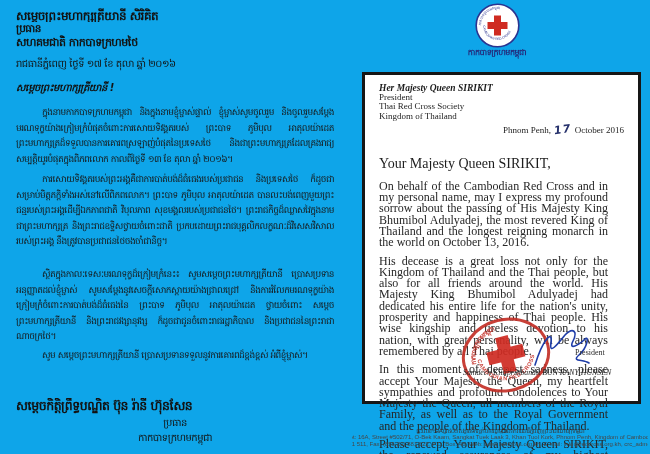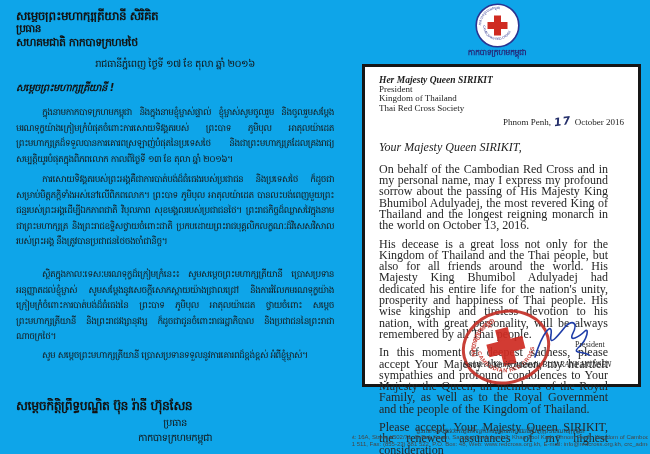--- a/index.html
+++ b/index.html
@@ -6,46 +6,46 @@
   .page{position:relative;width:650px;height:454px;background:#0ea5e9;overflow:hidden;
         font-family:"Liberation Serif", serif;color:#1d1d1d;}
 
   
   .doc-left{position:absolute;left:16px;top:8px;width:318px;height:440px;
             font-family:"DejaVu Sans", sans-serif;color:#121212;}
   .kh{letter-spacing:-0.5px;word-break:break-word;overflow:hidden;}
   .kh-h1{font-weight:bold;font-size:12px;height:14px;white-space:nowrap;}
   .kh-h2{font-weight:bold;font-size:10.5px;height:13px;}
   .kh-h3{font-weight:bold;font-size:11px;height:14px;white-space:nowrap;}
-  .kh-date{font-size:10px;height:14px;margin-top:8px;text-align:center;white-space:nowrap;}
+  .kh-date{font-size:10px;height:14px;margin-top:8px;text-align:left;white-space:nowrap;}
   .kh-sal{font-weight:bold;font-style:italic;font-size:10px;height:16px;margin-top:10px;white-space:nowrap;}
   .kh-p{font-size:9px;line-height:15.5px;text-align:justify;text-indent:26px;color:#161616;}
   .kh-p1{height:62px;margin-top:8px;}
   .kh-p2{height:90px;margin-top:5px;}
   .kh-p3{height:77px;margin-top:5px;}
   .kh-p4{height:32px;margin-top:4px;}
   .kh-sig{font-weight:bold;font-size:12.5px;height:18px;margin-top:18px;white-space:nowrap;}
   .kh-sig-t{font-size:10px;height:15px;text-align:center;}
   .kh-sig-o{font-size:10px;height:14px;text-align:center;}
 
   
   .logo-wrap{position:absolute;left:475px;top:3px;width:45px;height:45px;}
   .org-title{position:absolute;left:442px;top:47px;width:110px;height:13px;
              display:flex;justify-content:center;overflow:hidden;
              font-family:"DejaVu Sans", sans-serif;font-weight:bold;font-size:8px;
              color:#232d7d;letter-spacing:-0.5px;}
   .org-title span{white-space:nowrap;}
-  .frame{position:absolute;left:362px;top:64px;width:245px;height:298px;
-         border:3px solid #161616;padding:9px 14px 10px 14px;background:#fff;}
+  .frame{position:absolute;left:362px;top:72px;width:245px;height:298px;
+         border:3px solid #161616;padding:9px 14px 19px 14px;background:#fff;}
   .rec-line{font-size:9px;line-height:9.2px;}
   .rec-bold{font-weight:bold;font-style:italic;font-size:9.5px;}
   .date-line{font-size:9px;margin-top:2px;text-align:right;}
   .hand{display:inline-block;font-family:"DejaVu Sans", sans-serif;font-style:italic;font-weight:bold;
         color:#25306b;font-size:11px;transform:rotate(-8deg);letter-spacing:1px;padding:0 1px;}
-  .sal{font-style:italic;font-size:12px;margin-top:12px;}
+  .sal{font-size:14px;margin-top:20px;}
   .en-p{font-size:12px;line-height:11.3px;text-align:justify;margin:7px 16px 0 0;color:#262626;}
   .en-p.first{margin-top:9px;}
   .president-label{position:absolute;left:210px;top:273px;font-size:8px;color:#2a2a2a;}
   .sig-name{position:absolute;left:98px;top:293px;width:180px;font-style:italic;font-size:7.8px;
             white-space:nowrap;color:#222;}
   .stamp{position:absolute;left:95px;top:241px;width:92px;height:78px;
          transform:rotate(-14deg);opacity:0.92;}
   .ink{position:absolute;left:166px;top:246px;width:62px;height:56px;}
 
   
@@ -91,22 +91,22 @@
     </svg>
   </div>
 
   <div class="org-title">
     <span>កាកបាទក្រហមកម្ពុជា</span>
   </div>
 
   <div class="frame">
     <div class="rec-line rec-bold">Her Majesty Queen SIRIKIT</div>
     <div class="rec-line">President</div>
+    <div class="rec-line">Thai Red Cross Society</div>
     <div class="rec-line">Kingdom of Thailand</div>
-    <div class="rec-line">Thai Red Cross Society</div>
 
     <div class="date-line">
       <span>Phnom Penh,</span>
       <span class="hand">17</span>
       <span>October 2016</span>
     </div>
 
     <div class="sal">Your Majesty Queen SIRIKIT,</div>
 
     <p class="en-p first">On behalf of the Cambodian Red Cross and in my personal name, may I express my profound sorrow about the passing of His Majesty King Bhumibol Adulyadej, the most revered King of Thailand and the longest reigning monarch in the world on October 13, 2016.</p>

